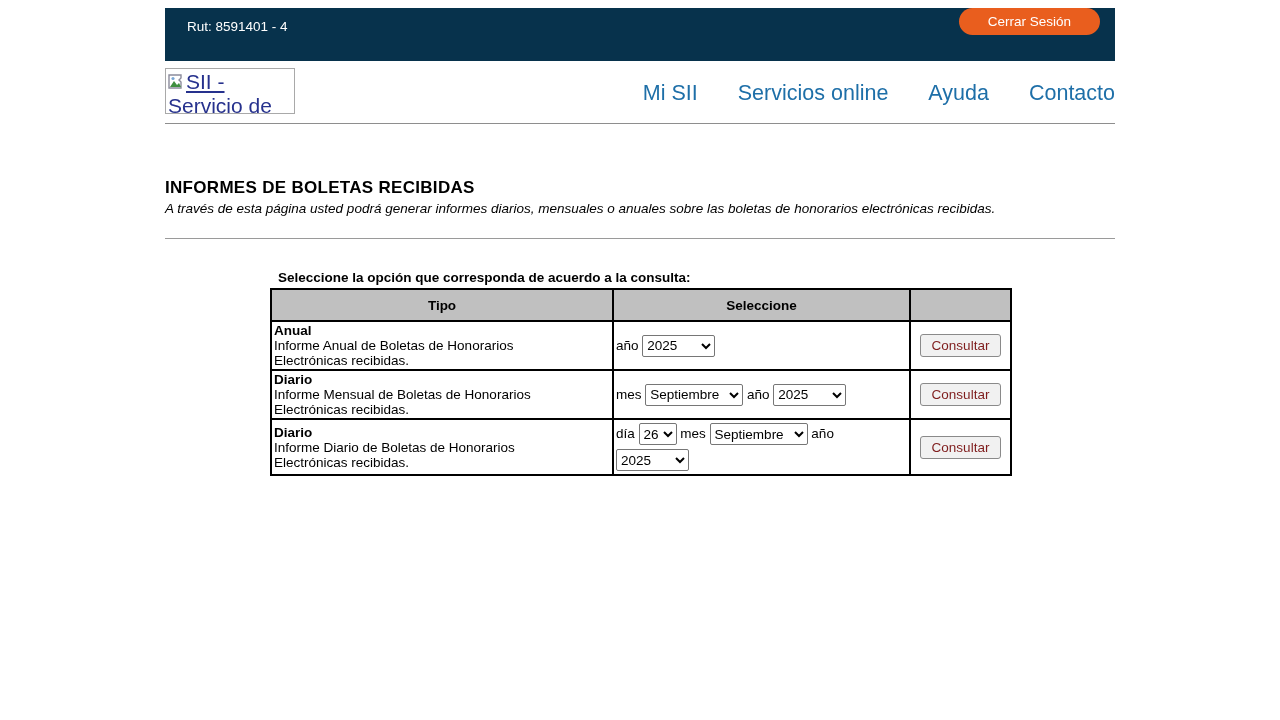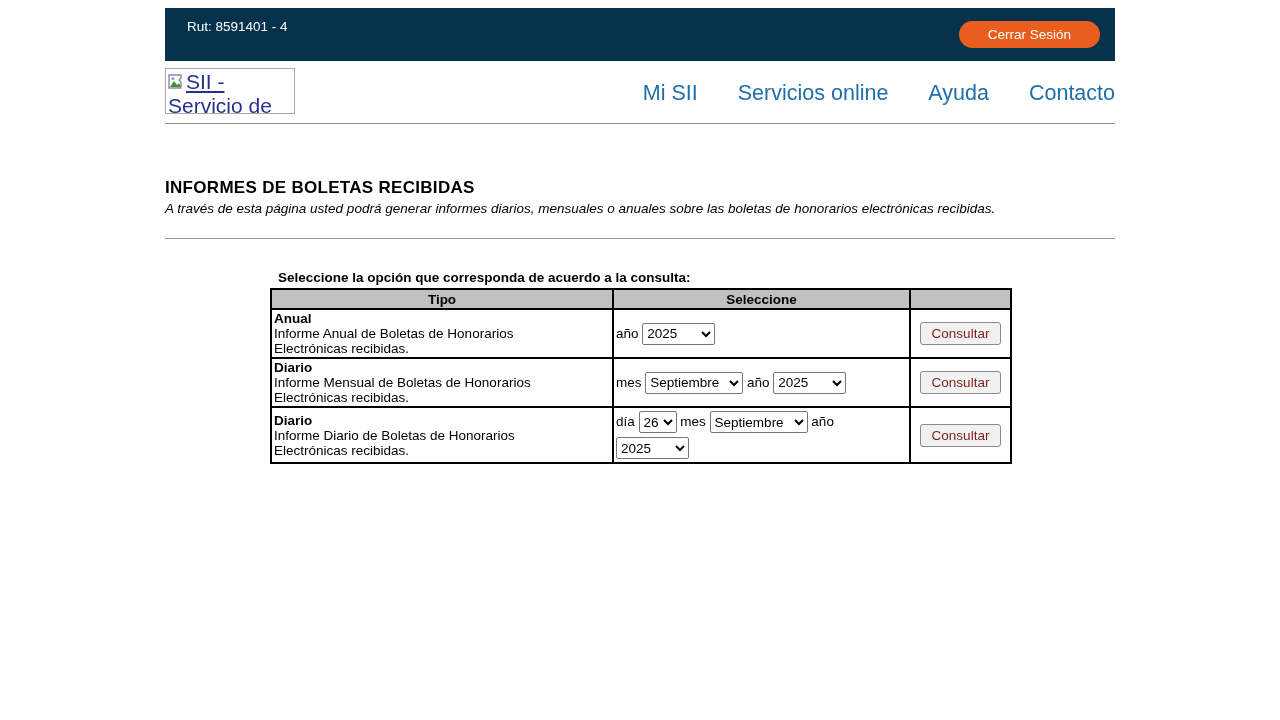--- a/index.html
+++ b/index.html
@@ -20,21 +20,21 @@
     background: #07324c;
   }
   .rut-text {
     position: absolute;
     top: 11px; left: 22px;
     color: #ffffff;
     font-size: 13.5px;
   }
   .logout-btn {
     position: absolute;
-    top: 13px; right: 15px;
+    top: 0; right: 15px;
     height: 27px;
     padding: 0 29px;
     background: #e95e1e;
     color: #ffffff;
     border: none;
     border-radius: 13.5px;
     font-size: 13.5px;
     font-family: inherit;
     cursor: pointer;
   }
@@ -108,21 +108,21 @@
     border: 1px solid #000;
     table-layout: fixed;
     width: 740px;
   }
   .report-table th, .report-table td {
     border: 1px solid #000;
     font-size: 13.5px;
   }
   .report-table th {
     background: #c0c0c0;
-    height: 20px;
+    height: 32px;
     font-weight: bold;
     text-align: center;
     padding: 1px 2px;
   }
   .report-table td { padding: 1px 2px; vertical-align: middle; }
   .row-anual td, .row-mensual td { height: 47px; }
   .row-diario td { height: 48px; }
   .cell-type { vertical-align: top; line-height: 15px; }
   .type-name { font-weight: bold; display: block; }
   .type-desc { display: block; max-width: 312px; }

